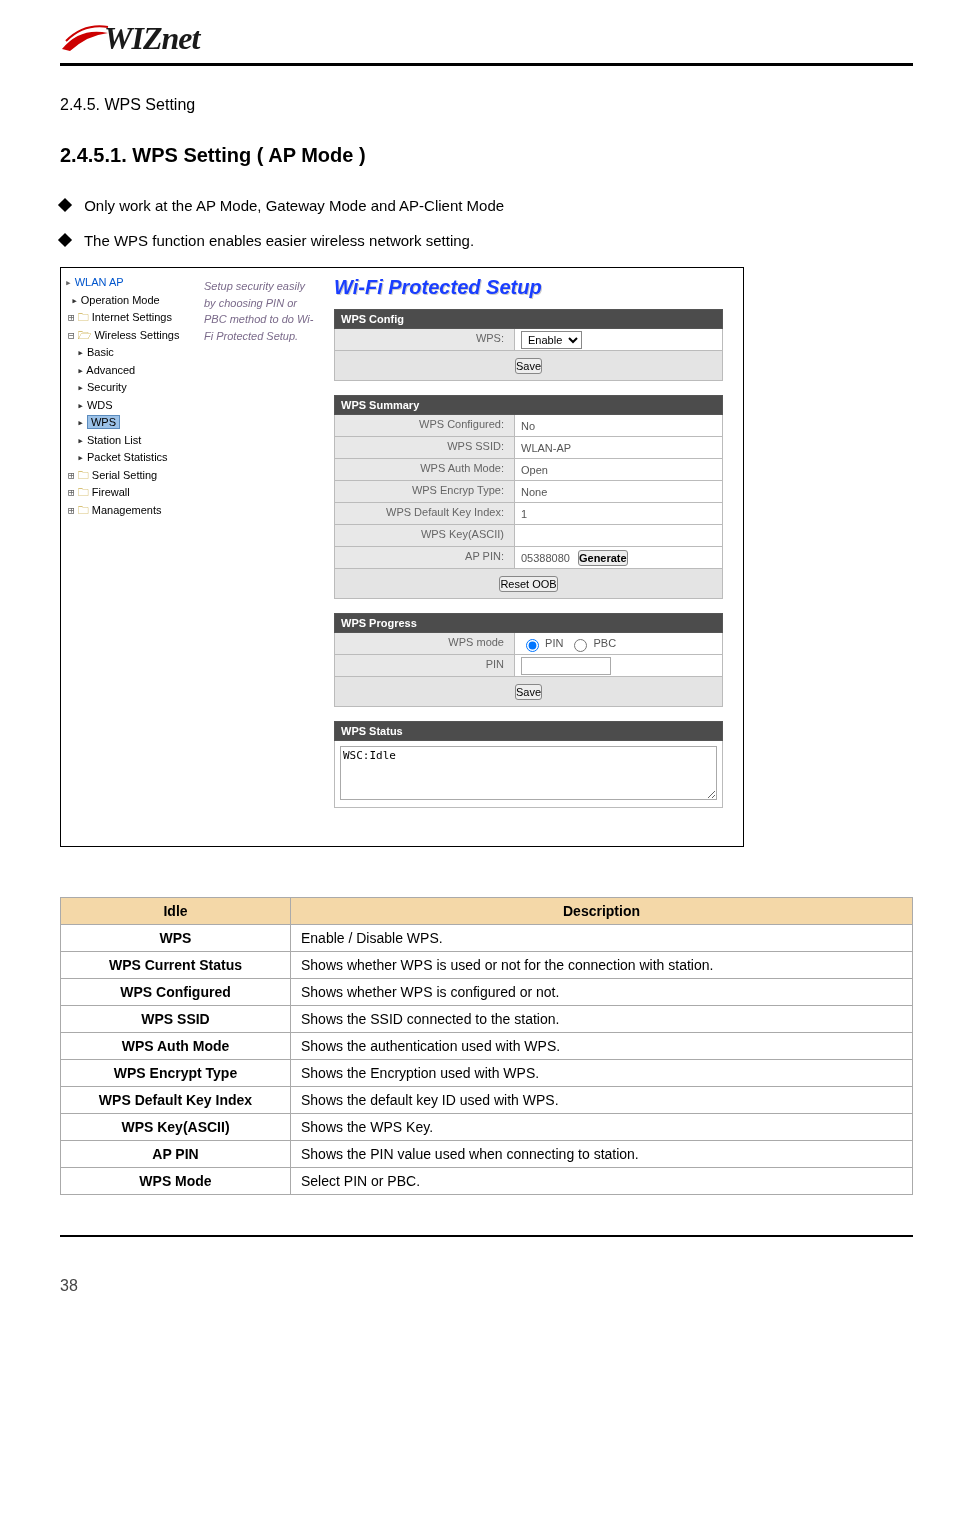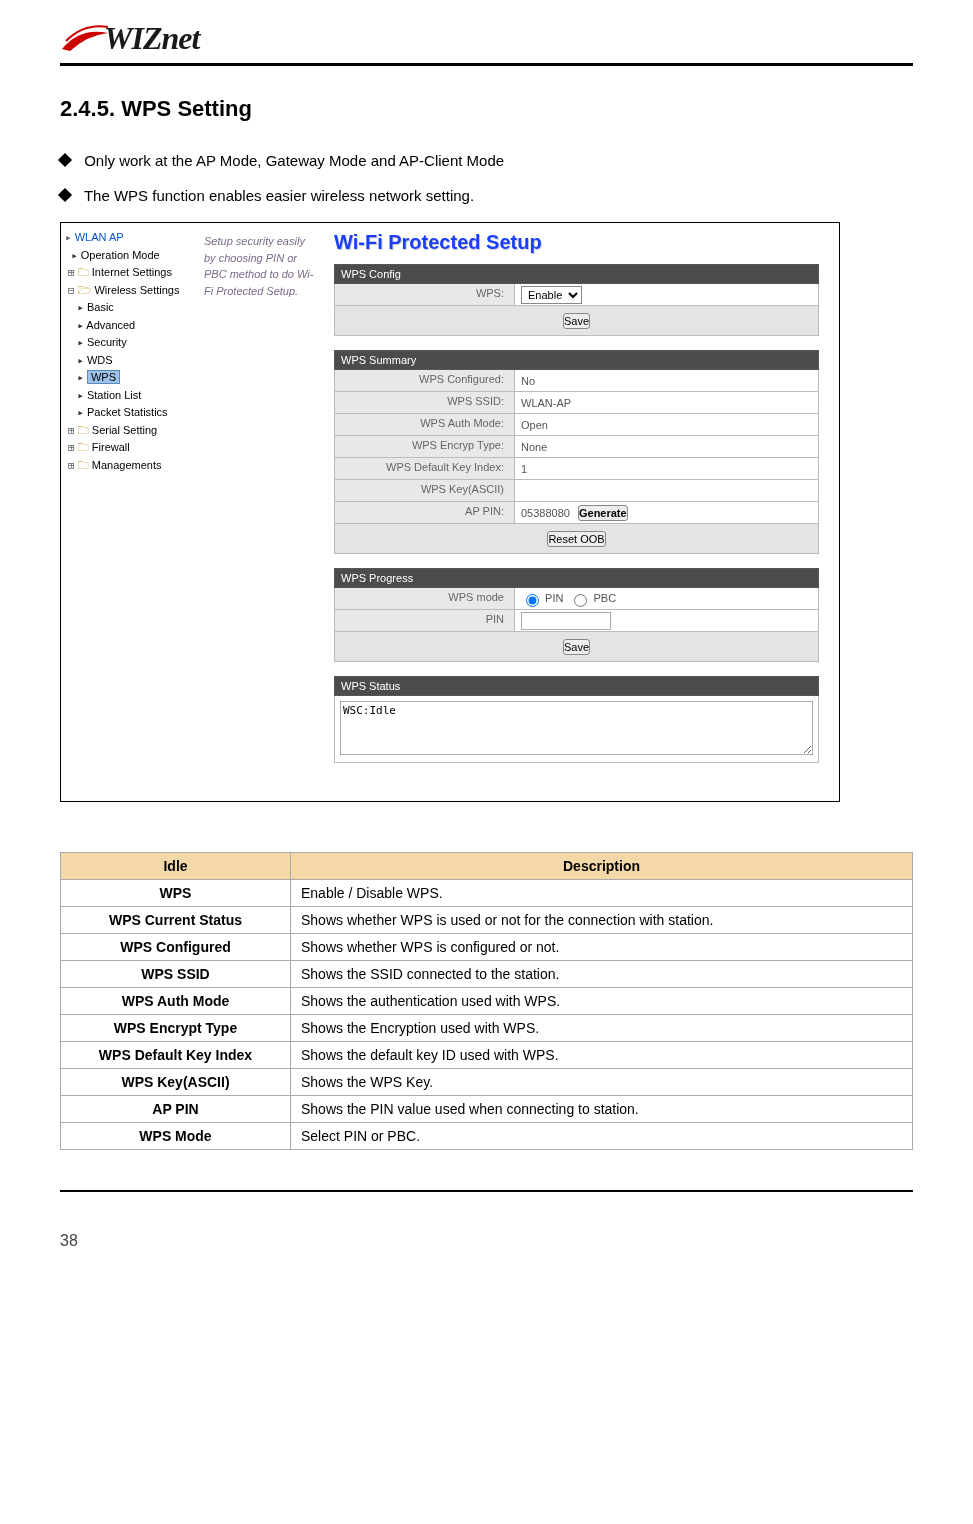--- a/index.html
+++ b/index.html
@@ -32,22 +32,22 @@
     border: none;
     border-top: 3px solid #000;
     margin: 0 0 30px 0;
   }
   .hr-bot {
     border: none;
     border-top: 2px solid #000;
     margin: 40px 0 10px 0;
   }
   h2.sec-num {
-    font-size: 22px;
-    font-weight: bold;
+    font-size: 16px;
+    font-weight: normal;
     margin: 30px 0 30px 0;
   }
   h3.subsec {
     font-size: 20px;
     font-weight: bold;
     margin: 0 0 30px 0;
   }
   .bullet {
     font-size: 15px;
     margin: 8px 0 18px 0;
@@ -58,21 +58,21 @@
     height: 10px;
     background: #000;
     transform: rotate(45deg);
     margin-right: 10px;
     vertical-align: 1px;
   }
 
   
   .shot {
     border: 1px solid #000;
-    width: 780px;
+    width: 684px;
     height: 580px;
     display: flex;
     font-size: 11px;
     font-family: Verdana, Arial, sans-serif;
     margin-top: 6px;
     overflow: hidden;
   }
   .tree {
     width: 135px;
     border-right: 0px solid #ccc;
@@ -95,30 +95,31 @@
     font-size: 11px;
     line-height: 1.5;
   }
   .content {
     flex: 1;
     padding: 8px 20px 10px 8px;
     overflow: auto;
   }
   .content h1 {
     color: #1a3eff;
+    font-style: italic;
     font-weight: bold;
     font-size: 20px;
     margin: 0 0 10px 0;
     font-family: Arial, sans-serif;
     text-shadow: 1px 1px 0 #ccc;
   }
   .section-hdr {
     background: #4c4c4c;
     color: #fff;
-    font-weight: normal;
+    font-weight: bold;
     font-size: 11px;
     padding: 3px 6px;
     border: 1px solid #555;
   }
   .field-row {
     display: flex;
     border: 1px solid #bbb;
     border-top: none;
     height: 22px;
   }
@@ -223,20 +224,21 @@
   <div class="logo">
     <svg class="logo-swoosh" viewBox="0 0 50 36">
       <path d="M2 28 Q 20 6 48 12 Q 28 14 10 30 Z" fill="#c00"></path>
       <path d="M6 20 Q 24 2 48 6" stroke="#c00" stroke-width="2" fill="none"></path>
     </svg>
     <span>WIZnet</span>
   </div>
   <hr class="hr-top">
 
   <h2 class="sec-num">2.4.5.  WPS  Setting</h2>
+  <h3 class="subsec">2.4.5.1. WPS Setting ( AP Mode )</h3>
 
   <div class="bullet">
     <span class="diamond"></span>
     <span>Only work at the AP Mode, Gateway Mode and AP-Client Mode</span>
   </div>
   <div class="bullet">
     <span class="diamond"></span>
     <span>The WPS function enables easier wireless network setting.</span>
   </div>
 

